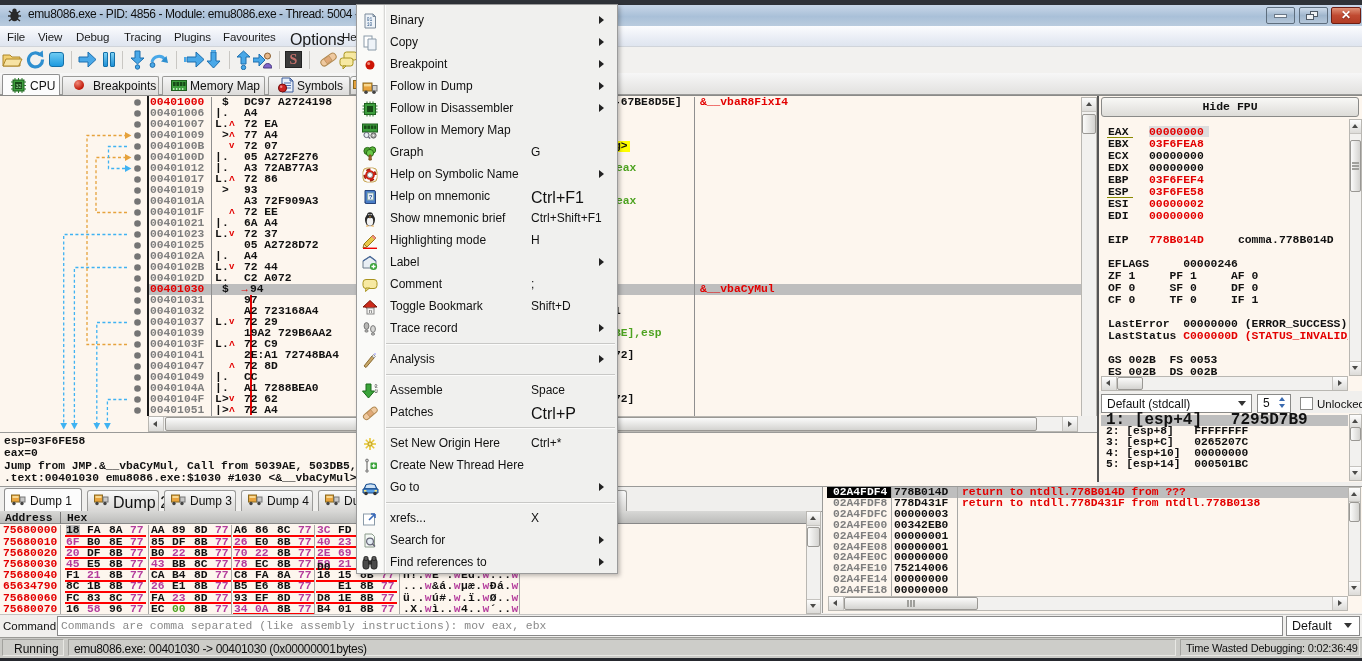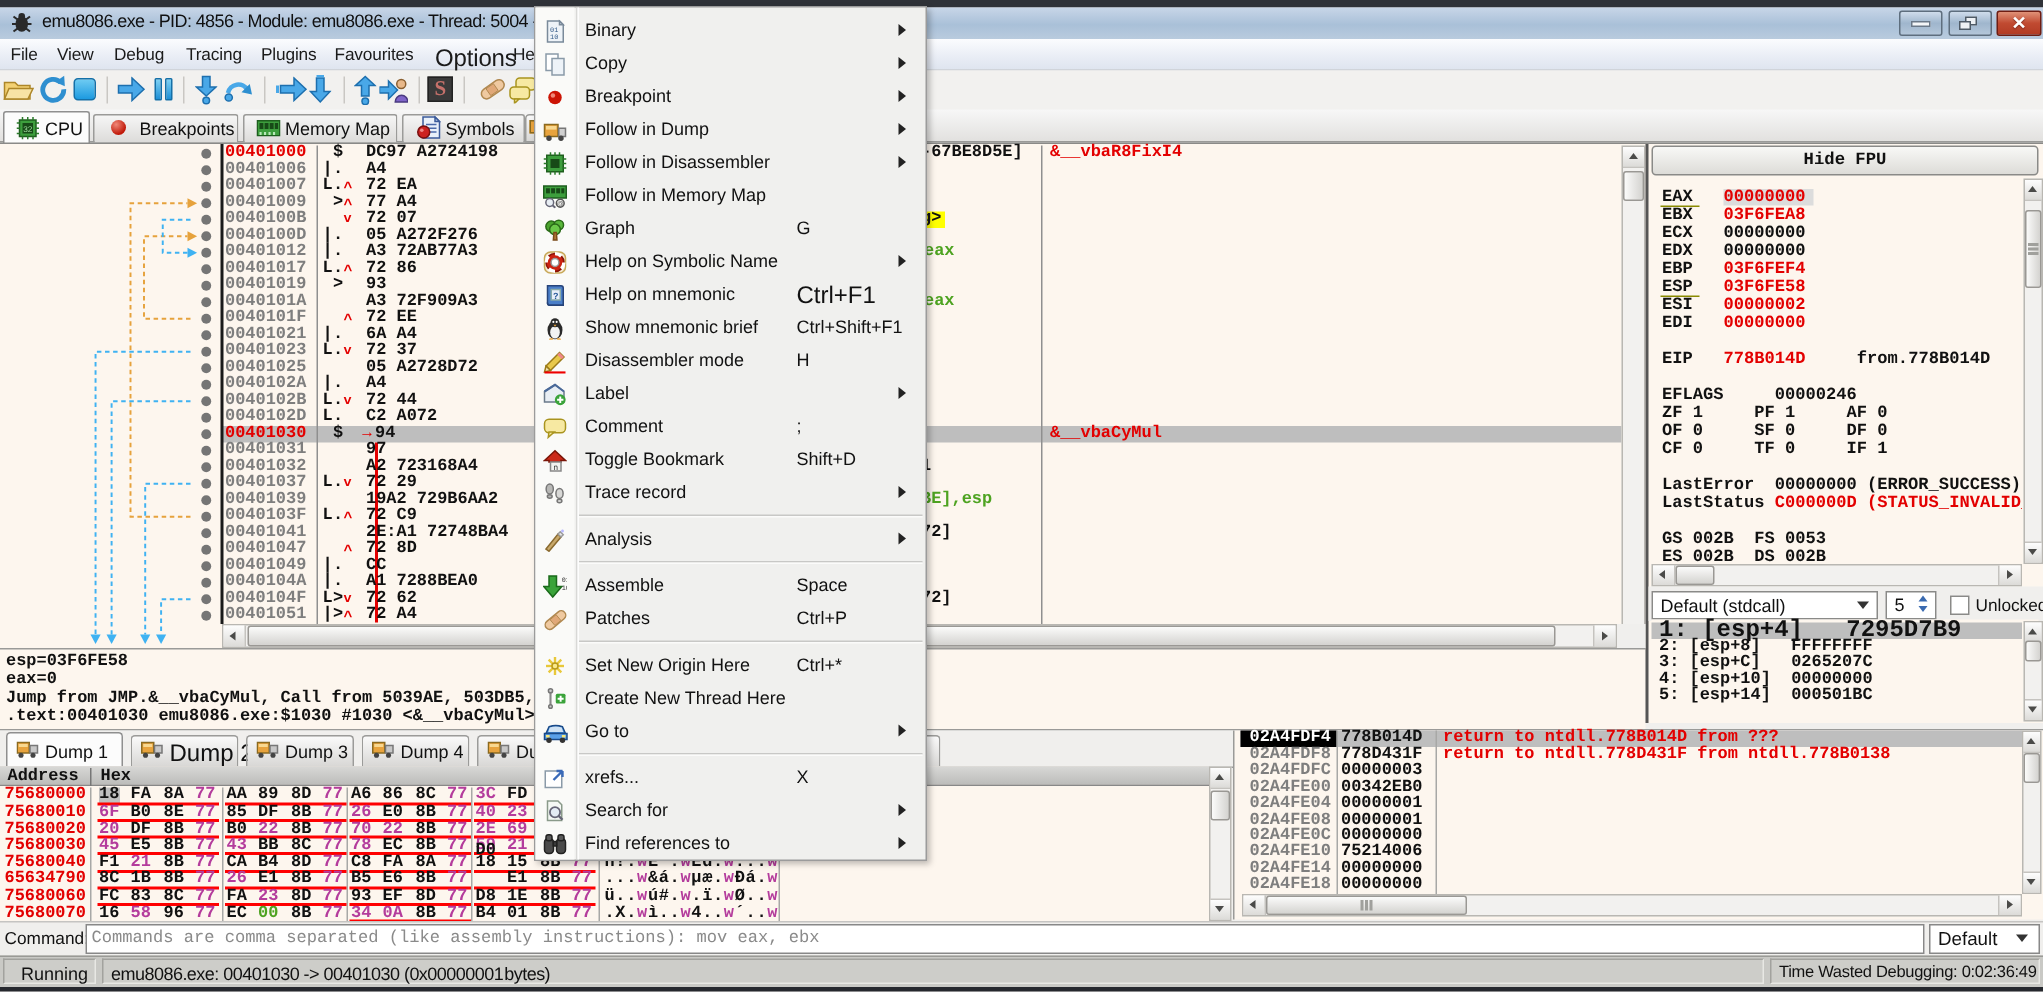--- a/index.html
+++ b/index.html
@@ -348,21 +348,21 @@
 <div class="ab" style="left:1149px;top:126px;width:60px;height:11px;background:#dcdcdc"></div>
 <div class="ab mono b pre" style="left:1108px;top:126px;width:240px;font-size:11.4px;line-height:12px;color:#111;overflow:hidden;height:252px"><span style="color:#111">EAX</span><span style="color:#111">   </span><span style="color:#e30000">00000000</span>
 <span style="color:#111">EBX</span><span style="color:#111">   </span><span style="color:#e30000">03F6FEA8</span>
 <span style="color:#111">ECX</span><span style="color:#111">   </span><span style="color:#111">00000000</span>
 <span style="color:#111">EDX</span><span style="color:#111">   </span><span style="color:#111">00000000</span>
 <span style="color:#111">EBP</span><span style="color:#111">   </span><span style="color:#e30000">03F6FEF4</span>
 <span style="color:#111">ESP</span><span style="color:#111">   </span><span style="color:#e30000">03F6FE58</span>
 <span style="color:#111">ESI</span><span style="color:#111">   </span><span style="color:#e30000">00000002</span>
 <span style="color:#111">EDI</span><span style="color:#111">   </span><span style="color:#e30000">00000000</span>
 
-<span style="color:#111">EIP</span><span style="color:#111">   </span><span style="color:#e30000">778B014D</span><span style="color:#111">     </span><span style="color:#111">from.778B014D</span>
+<span style="color:#111">EIP</span><span style="color:#111">   </span><span style="color:#e30000">778B014D</span><span style="color:#111">     </span><span style="color:#111">comma.778B014D</span>
 
 <span style="color:#111">EFLAGS</span><span style="color:#111">     </span><span style="color:#111">00000246</span>
 <span style="color:#111">ZF 1     PF 1     AF 0</span>
 <span style="color:#111">OF 0     SF 0     DF 0</span>
 <span style="color:#111">CF 0     TF 0     IF 1</span>
 
 <span style="color:#111">LastError</span><span style="color:#111">  </span><span style="color:#111">00000000</span><span style="color:#111"> </span><span style="color:#111">(ERROR_SUCCESS)</span>
 <span style="color:#111">LastStatus</span><span style="color:#111"> </span><span style="color:#e30000">C000000D</span><span style="color:#111"> </span><span style="color:#e30000">(STATUS_INVALID_P</span>
 
 <span style="color:#111">GS 002B  FS 0053</span>
@@ -808,21 +808,21 @@
     <path d="M9.1 14.5 h2.4 l0.6 1 h-2.6 z" fill="#e8a33d"></path>
   </svg>
 <div class="ab" style="left:390px;top:211.0px;font-size:12px;color:#111">Show mnemonic brief</div>
 <div class="ab" style="left:531px;top:211.0px;font-size:12px;color:#111">Ctrl+Shift+F1</div>
 <svg class="ab" style="left:362px;top:232.5px" width="16" height="16" viewBox="0 0 16 16">
     <path d="M2 11 L11 2 L14 5 L5 14 z" fill="#e8c84a" stroke="#9a7a18"></path>
     <path d="M11 2 L14 5 L12.5 6.5 L9.5 3.5 z" fill="#e88"></path>
     <path d="M2 11 L5 14 L1 15 z" fill="#f0e0b0" stroke="#9a7a18"></path>
     <rect x="1" y="14.6" width="14" height="1.8" fill="#e00"></rect>
   </svg>
-<div class="ab" style="left:390px;top:233.0px;font-size:12px;color:#111">Disassembler mode</div>
+<div class="ab" style="left:390px;top:233.0px;font-size:12px;color:#111">Highlighting mode</div>
 <div class="ab" style="left:531px;top:233.0px;font-size:12px;color:#111">H</div>
 <svg class="ab" style="left:362px;top:254.5px" width="16" height="16" viewBox="0 0 16 16">
     <path d="M1 6 L8 1.5 L14 6 V13 H1 z" fill="#e8eef4" stroke="#6a7a8a"></path>
     <path d="M1 6 L8 1.5 L14 6" fill="none" stroke="#4a6a9a" stroke-width="1.4"></path>
     <circle cx="11.5" cy="11.5" r="3.6" fill="#3aa33a"></circle>
     <path d="M11.5 9.4 v4.2 M9.4 11.5 h4.2" stroke="#fff" stroke-width="1.3"></path>
   </svg>
 <div class="ab" style="left:390px;top:255.0px;font-size:12px;color:#111">Label</div>
 <div class="ab" style="left:599px;top:258.0px;width:0;height:0;border-top:4.5px solid transparent;border-bottom:4.5px solid transparent;border-left:5.5px solid #222"></div>
 <svg class="ab" style="left:362px;top:276.5px" width="16" height="16" viewBox="0 0 16 16">
@@ -865,21 +865,21 @@
     <text x="12.5" y="5" font-size="4.5" fill="#333" font-family="Liberation Mono">01</text>
     <text x="12.5" y="10" font-size="4.5" fill="#333" font-family="Liberation Mono">10</text>
   </svg>
 <div class="ab" style="left:390px;top:383.0px;font-size:12px;color:#111">Assemble</div>
 <div class="ab" style="left:531px;top:383.0px;font-size:12px;color:#111">Space</div>
 <svg class="ab" style="left:362px;top:404.5px" width="16" height="16" viewBox="0 0 16 16">
     <rect x="0" y="5.5" width="16" height="6" rx="3" fill="#efc9a0" stroke="#b08850" transform="rotate(-40 8 8)"></rect>
     <rect x="5.4" y="6" width="5.2" height="5" fill="#e0a878" stroke="#b08850" stroke-width="0.6" transform="rotate(-40 8 8)"></rect>
   </svg>
 <div class="ab" style="left:390px;top:405.0px;font-size:12px;color:#111">Patches</div>
-<div class="ab" style="left:531px;top:405.0px;font-size:12px;color:#111">Ctrl+P</div>
+<div class="ab" style="left:531px;top:405.0px;font-size:16px;color:#111">Ctrl+P</div>
 <div class="ab" style="left:386px;top:427.0px;width:229px;height:1px;background:#c8c8c6"></div>
 <div class="ab" style="left:386px;top:428.0px;width:229px;height:1px;background:#fbfbfa"></div>
 <svg class="ab" style="left:362px;top:435.5px" width="16" height="16" viewBox="0 0 16 16">
     <g stroke="#e8c83a" stroke-width="1.6">
       <line x1="8" y1="2" x2="8" y2="14"></line>
       <line x1="2" y1="8" x2="14" y2="8"></line>
       <line x1="3.8" y1="3.8" x2="12.2" y2="12.2"></line>
       <line x1="12.2" y1="3.8" x2="3.8" y2="12.2"></line>
     </g>
     <circle cx="8" cy="8" r="2" fill="#f8e88a" stroke="#b89818"></circle>

